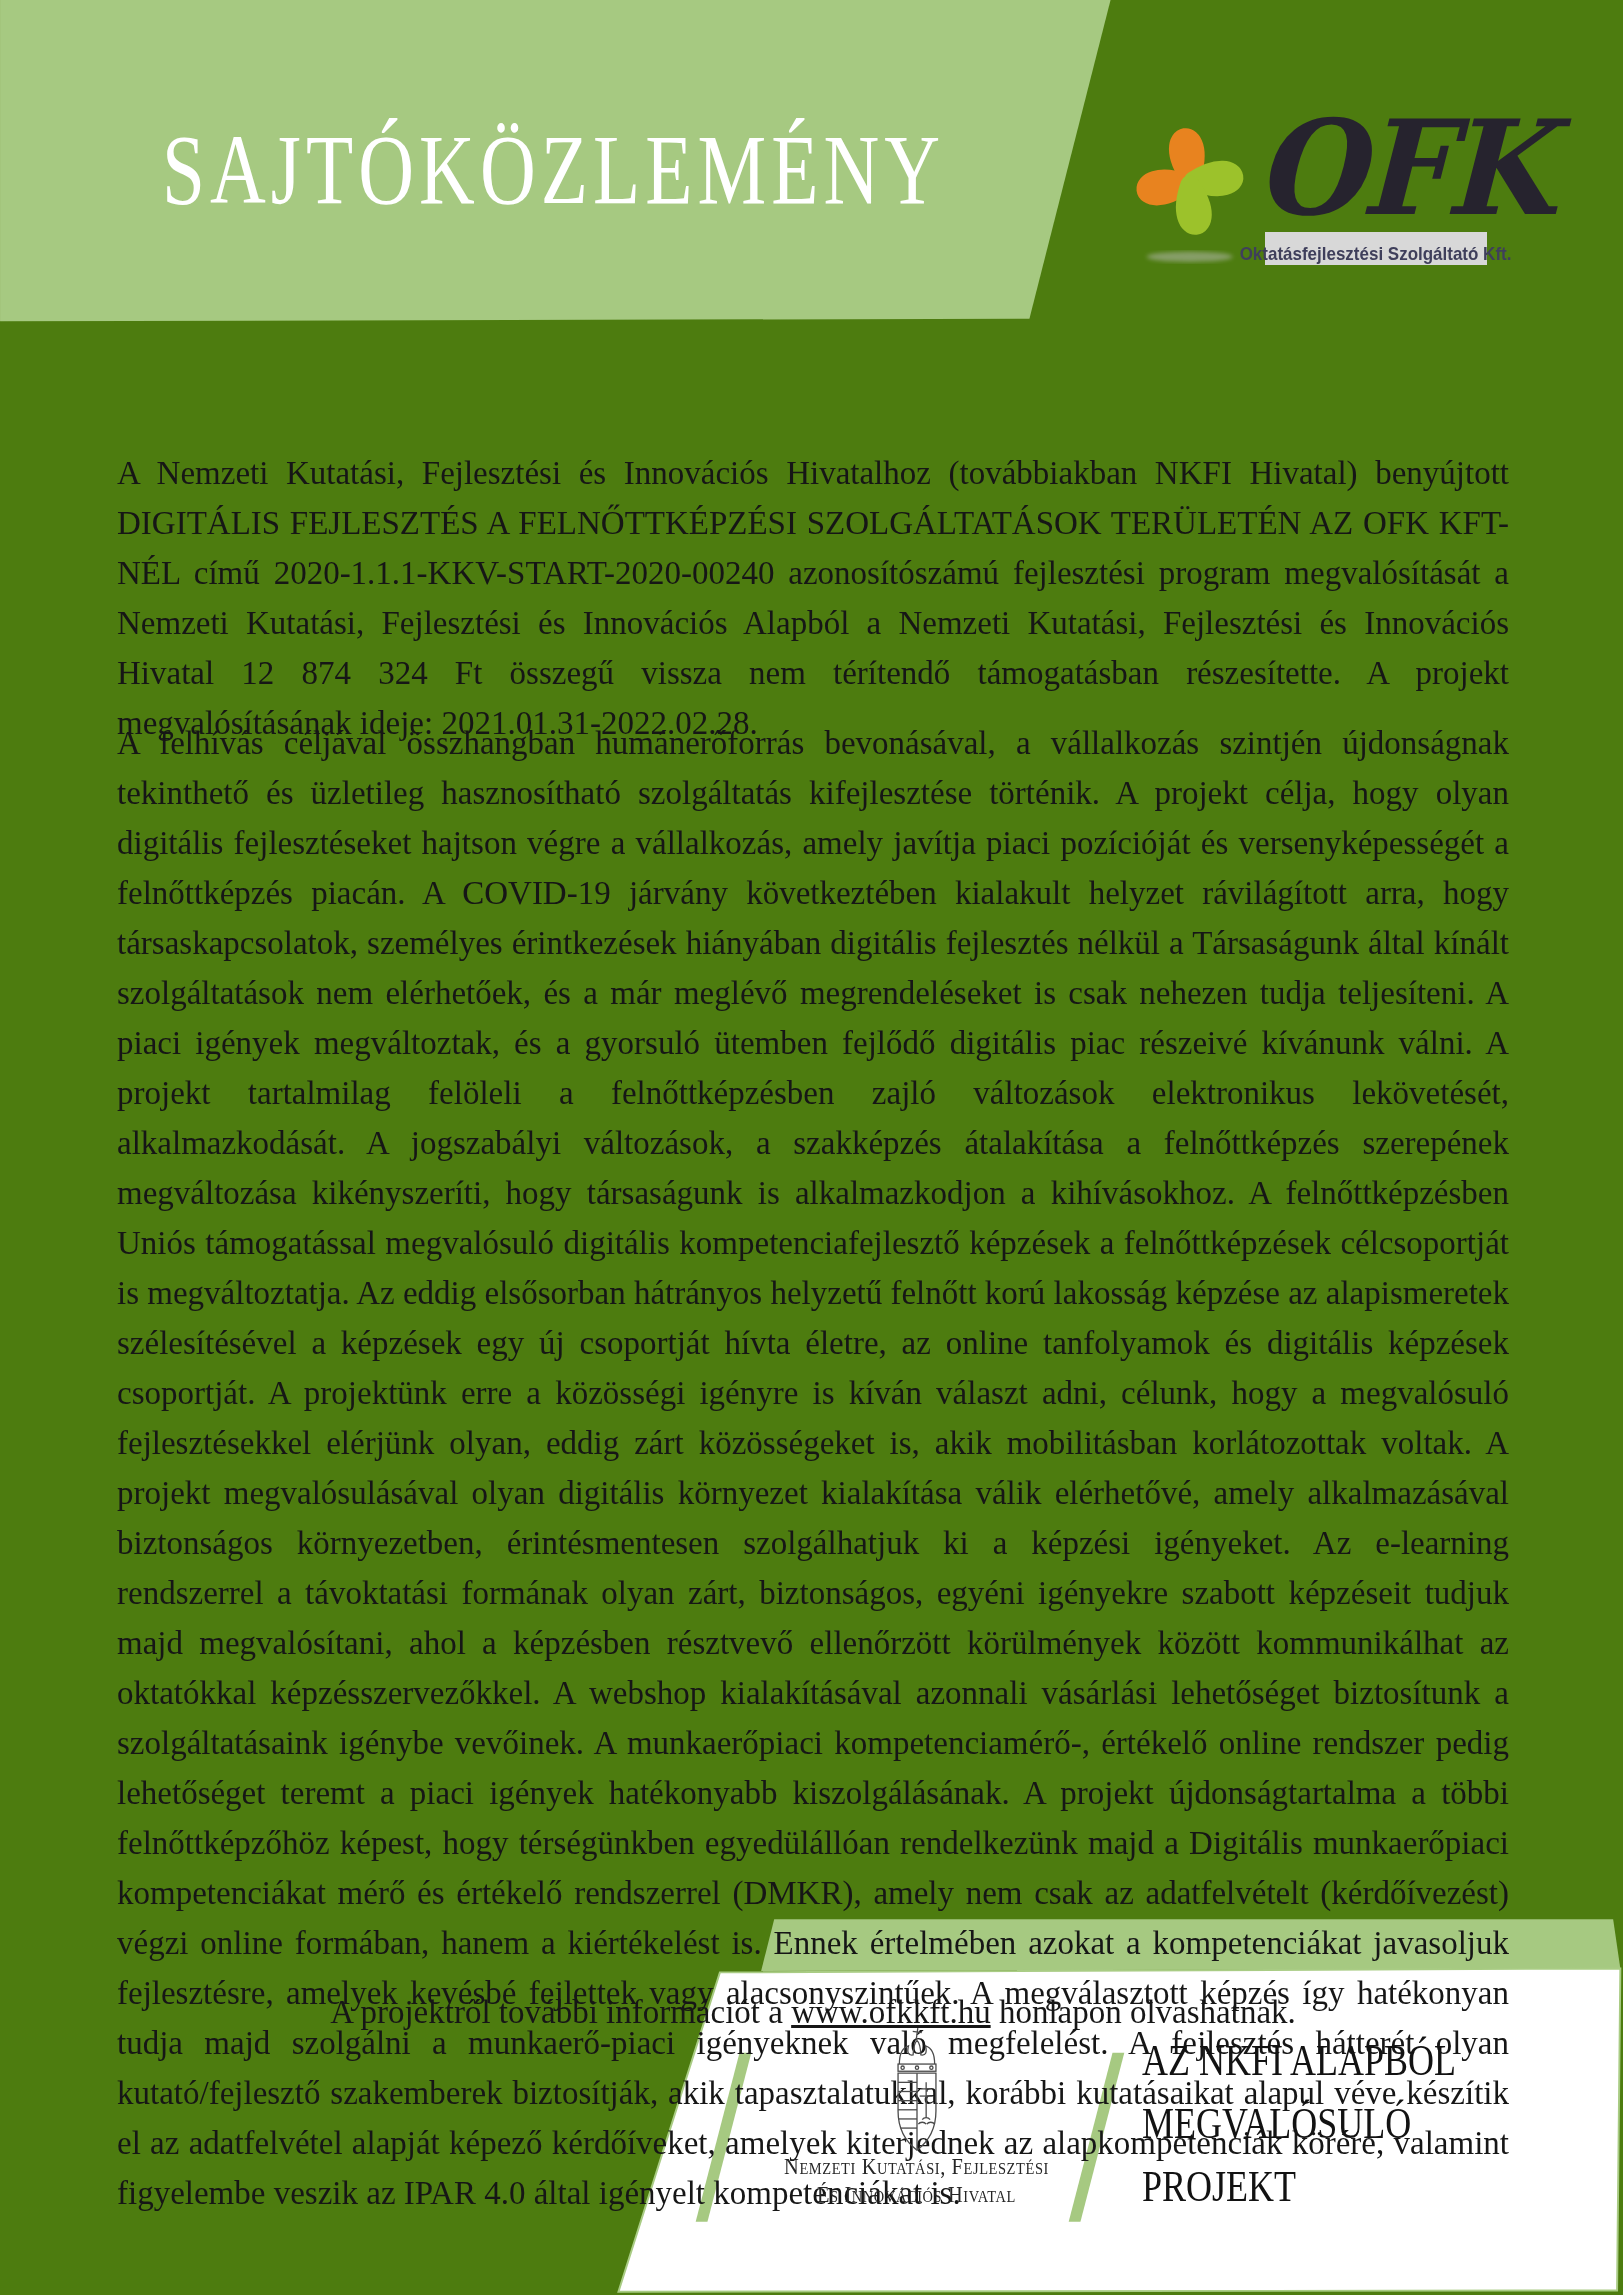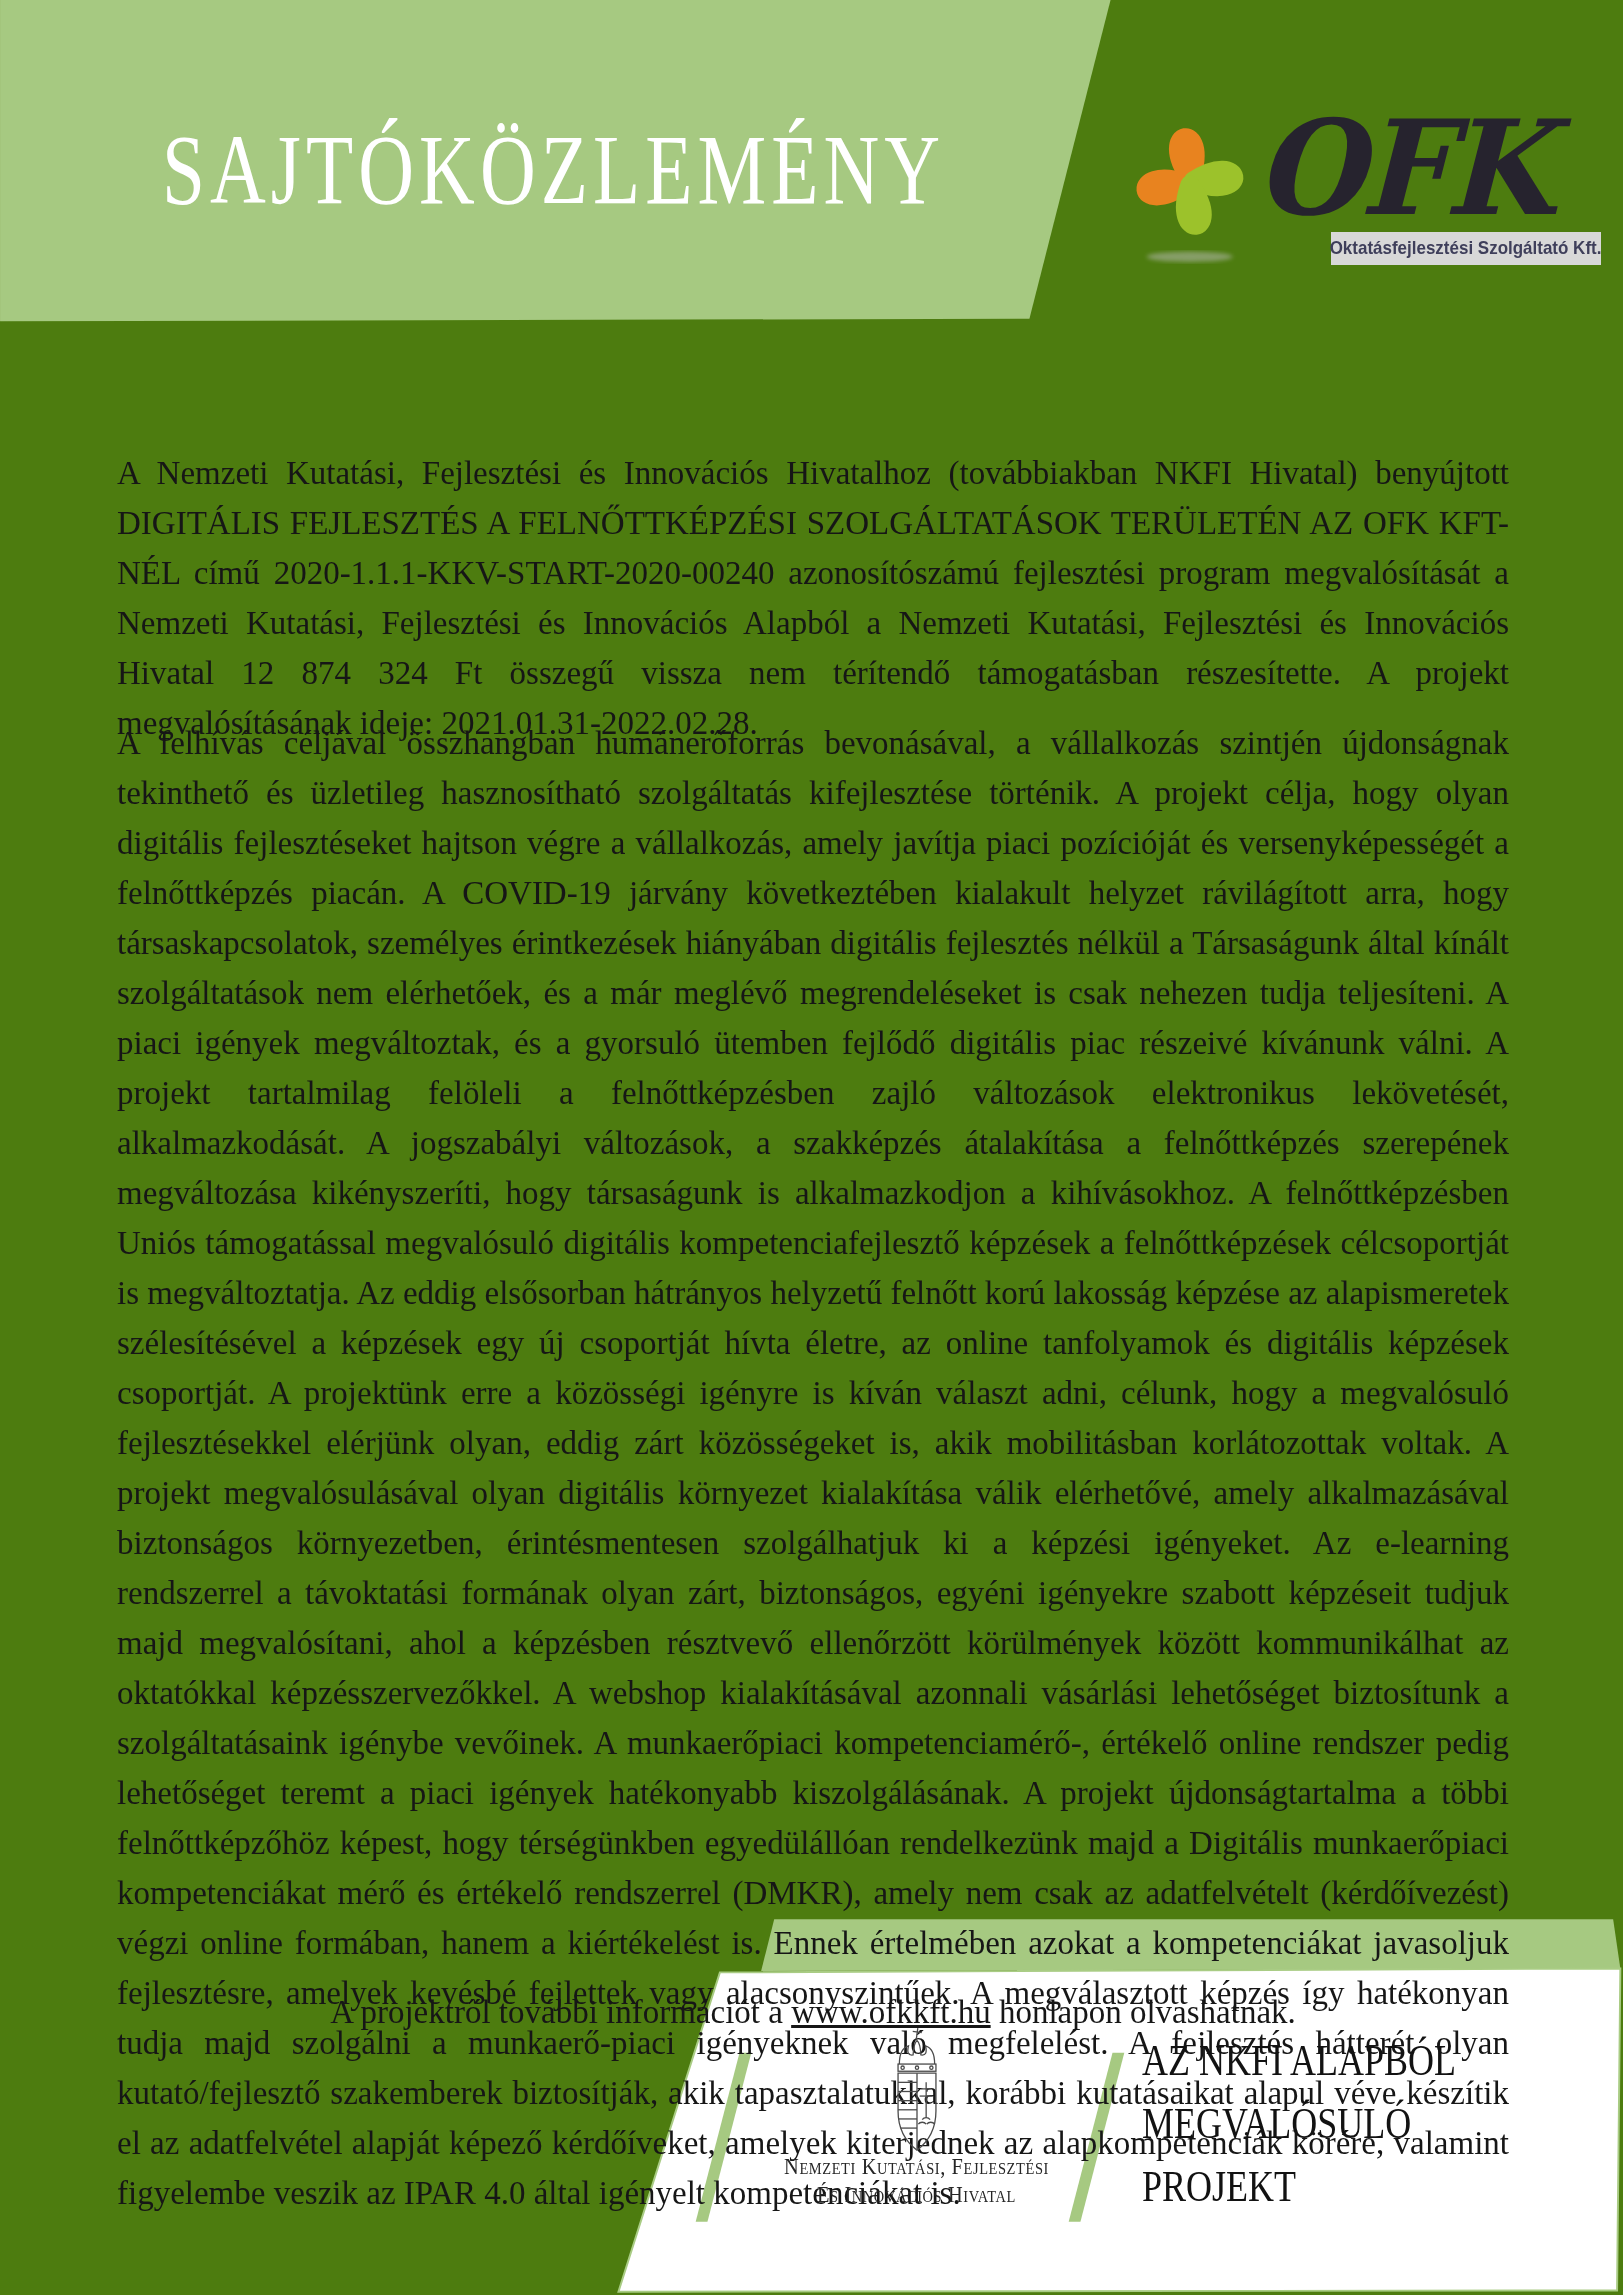--- a/index.html
+++ b/index.html
@@ -22,22 +22,22 @@
   .ofk-icon{position:absolute;left:1121px;top:97px;}
   .ofk-wordmark{
     position:absolute;left:1271px;top:103px;
     font-family:"DejaVu Serif", serif;
     font-style:italic;font-weight:700;
     font-size:131px;line-height:131px;letter-spacing:-3.9px;
     transform:skewX(-4deg) scaleX(.95);transform-origin:left top;
     white-space:nowrap;
   }
   .ofk-subtitle-bar{
-    position:absolute;left:1331px;top:232px;width:270px;height:33px;
-    display:flex;align-items:center;justify-content:center;
+    position:absolute;left:1265px;top:232px;width:222px;height:33px;
+    display:flex;align-items:flex-end;justify-content:center;
   }
   .ofk-subtitle-text{
     font-family:"Liberation Sans", sans-serif;
     font-weight:700;font-size:17.7px;white-space:nowrap;
     transform:scaleX(.96);transform-origin:center;
   }
   
   .body-par{
     position:absolute;left:117px;width:1392px;
     font-size:33px;line-height:50px;

